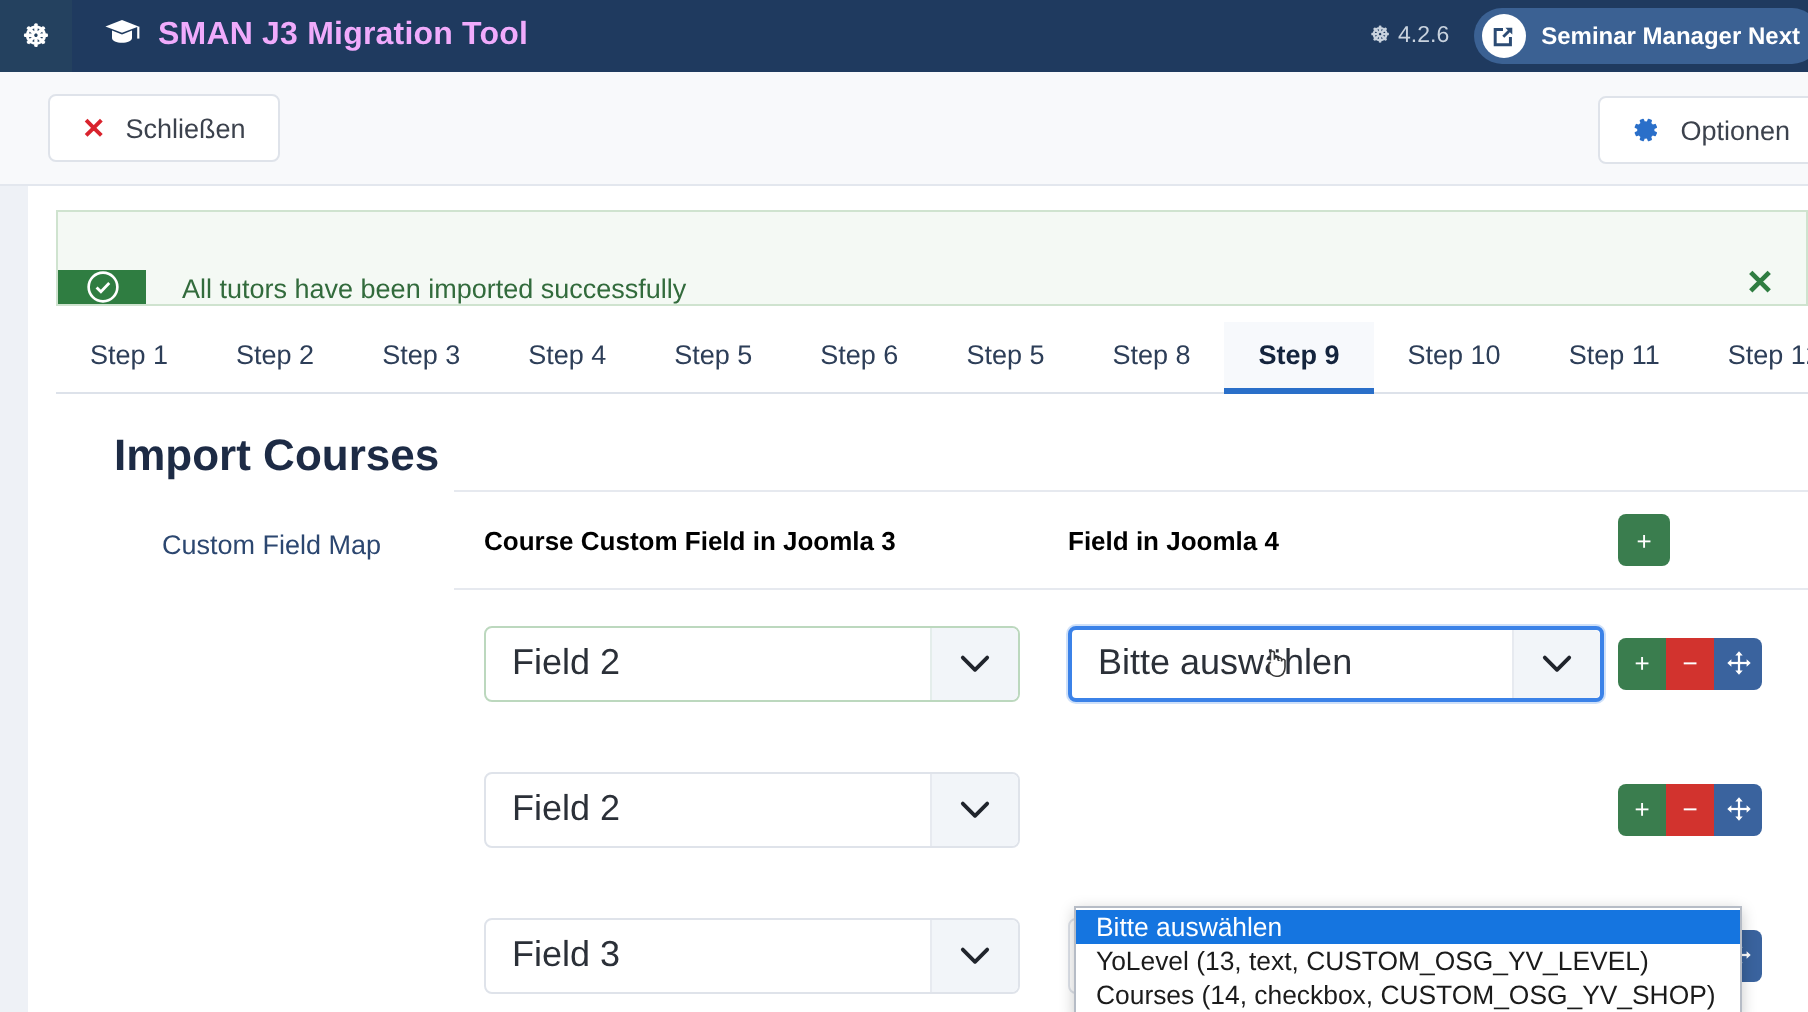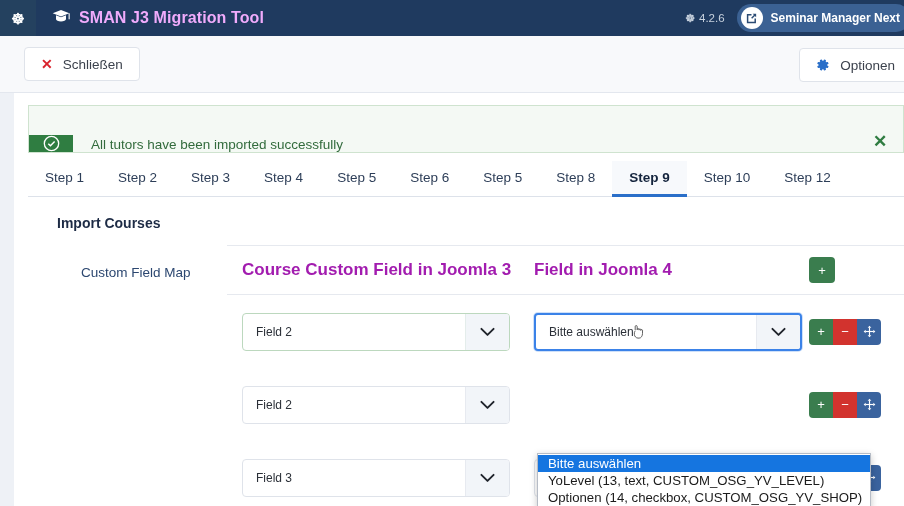--- a/index.html
+++ b/index.html
@@ -132,53 +132,53 @@
   }
 
   
   .main {
     position:absolute; left:14px; top:104px; width:876px; bottom:0;
     background:#ffffff;
     border-left:1px solid #fff;
   }
   .main-title {
     position:absolute; left:28px; top:18px;
-    font-size:14px; font-weight:bold; color:#1d2b45;
+    font-size:22px; font-weight:bold; color:#1d2b45;
   }
   .side-label {
     position:absolute; left:28px; top:68px;
     font-size:13.5px; color:#2c4770;margin-left:24px;
   }
 
   .grid {
     position:absolute; left:198px; top:48px; right:0;
   }
   .grid-head {
     display:flex; align-items:center;
     height:50px;
     border-top:1px solid #e6e9ef;
     border-bottom:1px solid #e6e9ef;
   }
   .col-a { width:294px; padding-left:15px; }
   .col-b { width:280px; padding-left:13px; }
   .col-c { width:auto; flex:1 1 auto; padding-left:8px; }
-  .th { font-size:17px; font-weight:bold; color:#a21caf; }
+  .th { font-size:13px; font-weight:bold; color:#000000; }
 
   .grid-row { display:flex; align-items:center; height:73px; position:relative; }
 
   
   .select {
     position:relative;
     height:38px;
     width:268px;
     border:1px solid #dfe3ea;
     border-radius:4px;
     background:#ffffff;
     display:flex; align-items:center;
-    font-size:12px; color:#2b3038;
+    font-size:18px; color:#2b3038;
     cursor:pointer;
   }
   .select .sel-val { padding-left:13px; flex:1 1 auto; white-space:nowrap; overflow:hidden; }
   .select .caret {
     width:44px; height:100%;
     border-left:1px solid #e7eaf0;
     background:#f2f5f9;
     display:flex; align-items:center; justify-content:center;
     border-radius:0 3px 3px 0;
   }
@@ -327,20 +327,23 @@
           <div class="tab">
             <span>Step 8</span>
           </div>
           <div class="tab active">
             <span>Step 9</span>
           </div>
           <div class="tab">
             <span>Step 10</span>
           </div>
           <div class="tab">
+            <span>Step 11</span>
+          </div>
+          <div class="tab">
             <span>Step 12</span>
           </div>
         </div>
 
       <div class="main">
         <div class="main-title">Import Courses</div>
         <div class="side-label">Custom Field Map</div>
 
         <div class="grid">
           <div class="grid-head">
@@ -458,18 +461,18 @@
                     </span>
                   </span></div>
               </div>
             </div>
         </div>
       </div>
 
       <div class="dropdown" id="dropdown">
           <div class="dd-opt sel">Bitte auswählen</div>
           <div class="dd-opt">YoLevel (13, text, CUSTOM_OSG_YV_LEVEL)</div>
-          <div class="dd-opt">Optionen (14, checkbox, CUSTOM_OSG_YV_SHOP)</div>
+          <div class="dd-opt">Courses (14, checkbox, CUSTOM_OSG_YV_SHOP)</div>
         </div>
 
     </div>
   </div>
 </div>
 
 </body></html>

